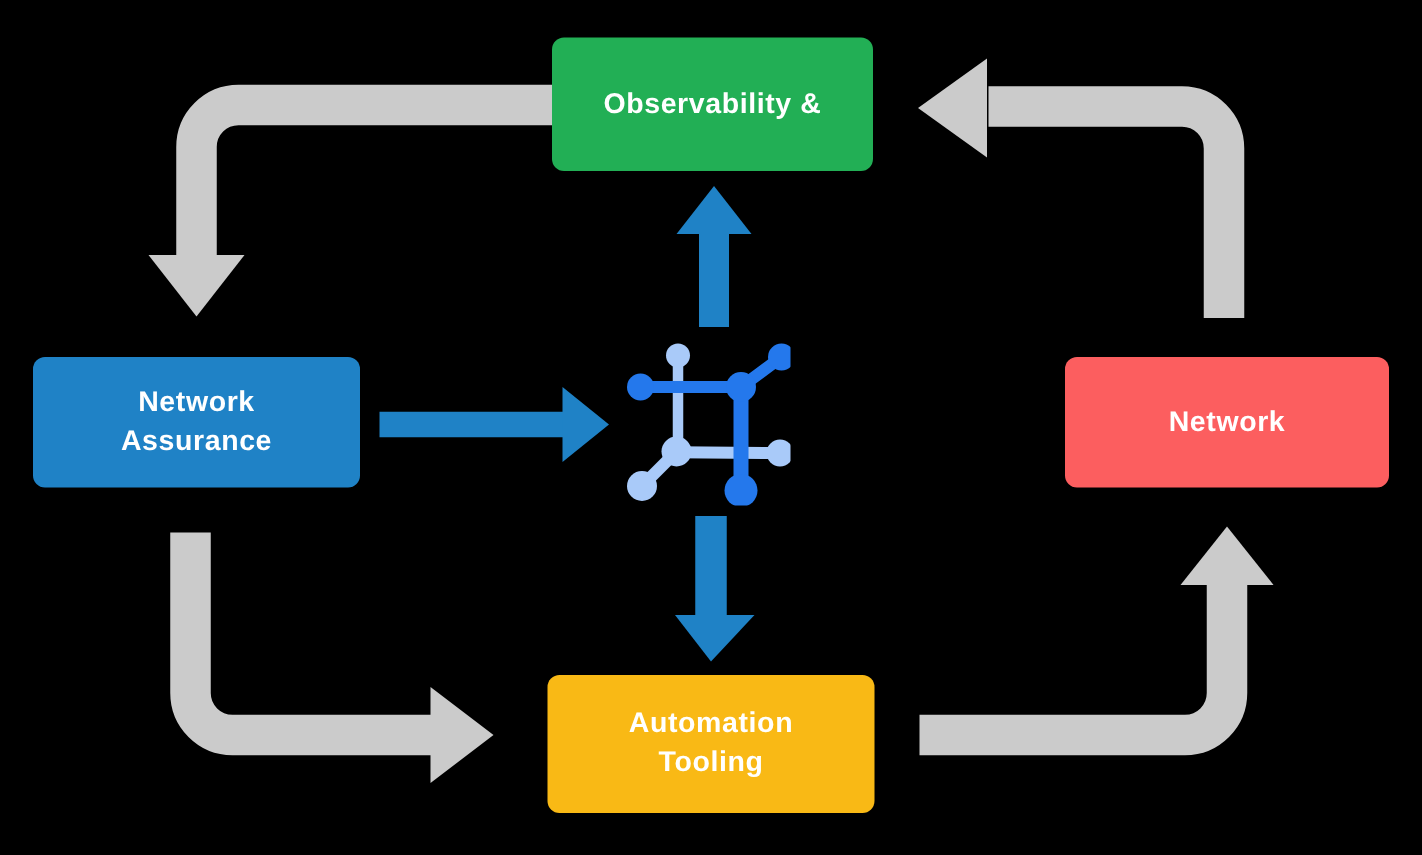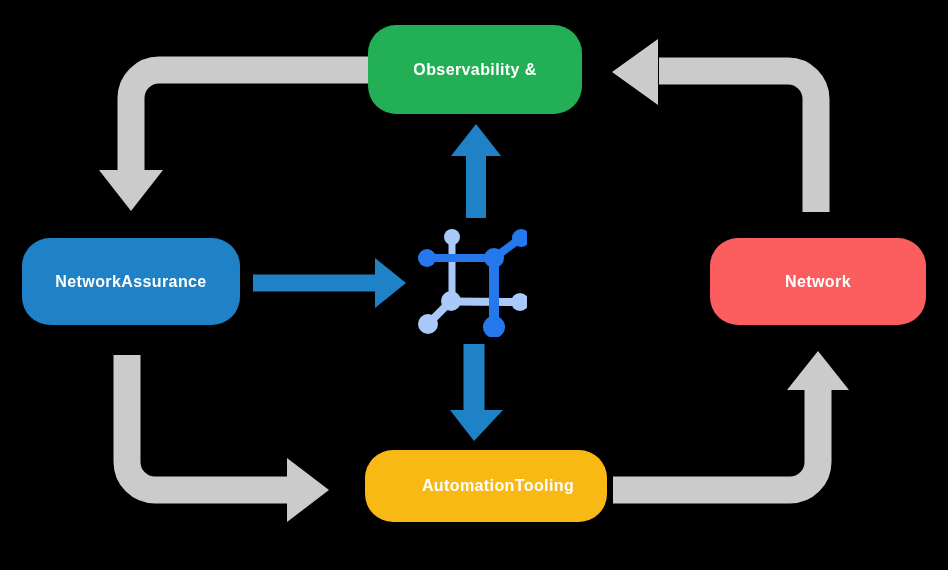--- a/index.html
+++ b/index.html
@@ -28,36 +28,36 @@
     font-family: "Liberation Sans", "DejaVu Sans", sans-serif;
   }
   svg.overlay {
     position: absolute;
     left: 0; top: 0;
     width: 948px; height: 570px;
     display: block;
   }
   .node {
     position: absolute;
-    border-radius: 28px;
+    border-radius: 8px;
     display: flex;
-    flex-direction: row;
+    flex-direction: column;
     align-items: center;
     justify-content: center;
     text-align: center;
     color: var(--label-text);
-    font-size: 16px;
+    font-size: 19px;
     font-weight: bold;
     letter-spacing: 0.4px;
     line-height: 26px;
   }
   #node-observability { left: 368px; top: 25px;  width: 214px; height: 89px; background: var(--node-green); }
   #node-operations    { left: 22px;  top: 238px; width: 218px; height: 87px; background: var(--node-blue); }
   #node-infrastructure{ left: 710px; top: 238px; width: 216px; height: 87px; background: var(--node-red); }
-  #node-automation    { left: 365px; top: 450px; width: 218px; height: 72px; background: var(--node-yellow); padding-left: 24px; }
+  #node-automation    { left: 365px; top: 450px; width: 218px; height: 92px; background: var(--node-yellow); }
 
   .gray-bar  { fill: none; stroke: var(--flow-gray); stroke-width: 27px; }
   .gray-head { fill: var(--flow-gray); stroke: none; }
   .blue-head { fill: var(--flow-blue); stroke: none; }
   .blue-bar  { fill: none; stroke: var(--flow-blue); }
 
   #center-icon {
     position: absolute;
     left: 415px; top: 225px;
     width: 112px; height: 112px;

